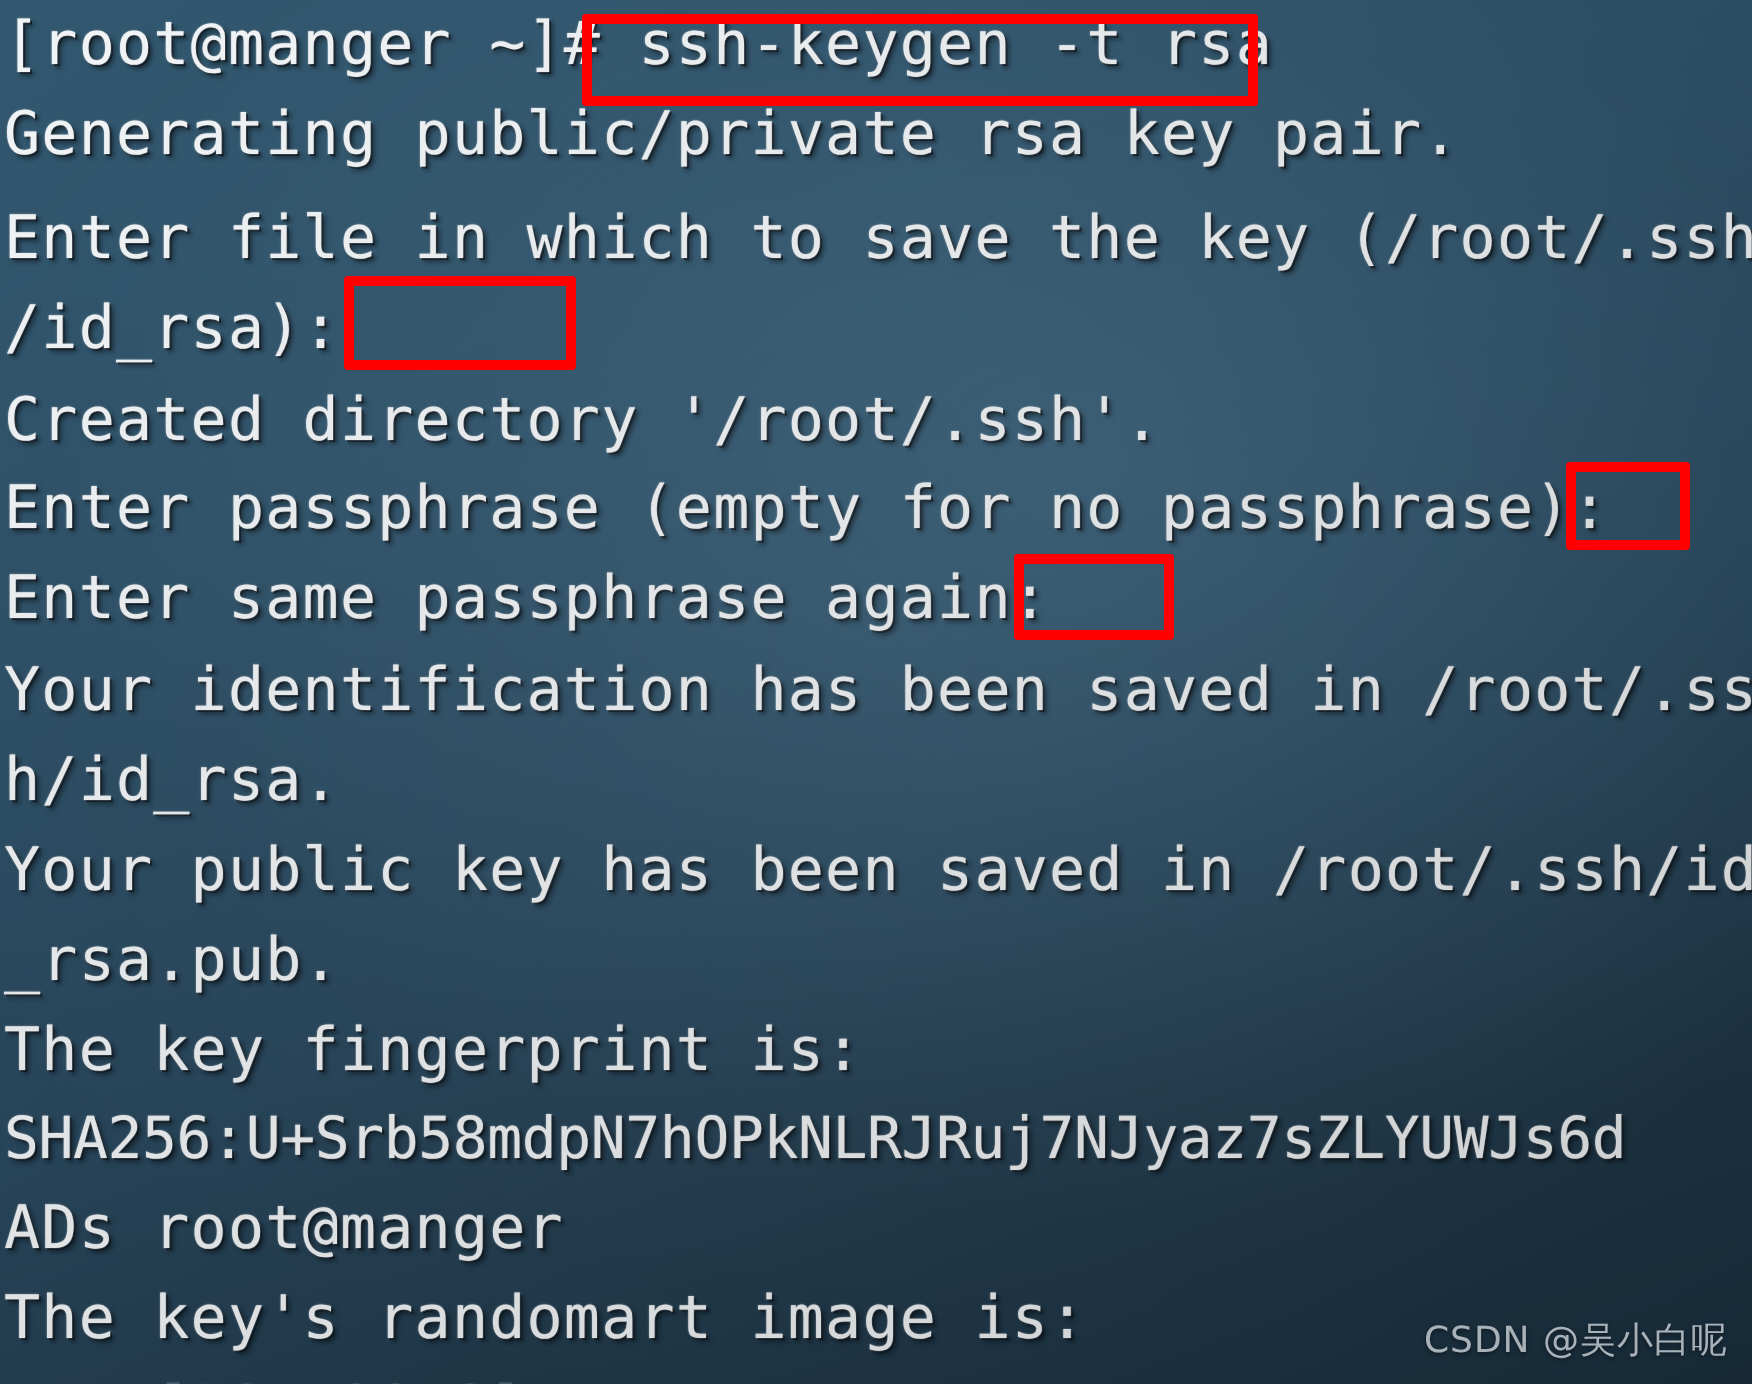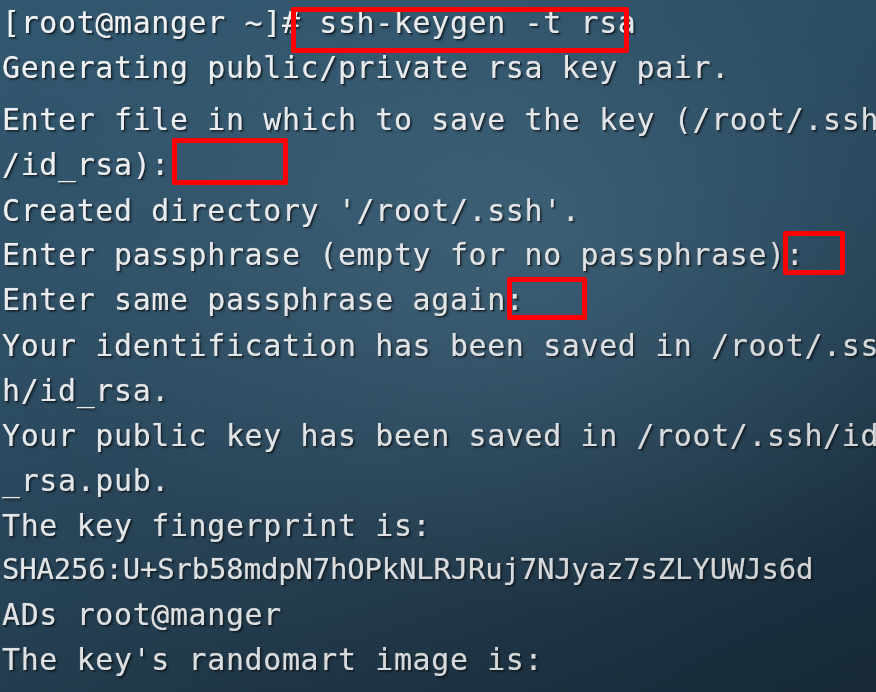--- a/index.html
+++ b/index.html
@@ -112,14 +112,15 @@
 
   </div>
 
   <div id="grain"></div>
 
   <div class="highlight-box" style="left:291px; top:7px;   width:338px; height:46px;"></div>
   <div class="highlight-box" style="left:172px; top:138px; width:116px; height:47px;"></div>
   <div class="highlight-box" style="left:783px; top:231px; width:62px;  height:44px;"></div>
   <div class="highlight-box" style="left:507px; top:277px; width:80px;  height:43px;"></div>
 
+  <div id="watermark">CSDN @吴小白呢</div>
 
 </div>
 
 </body></html>

